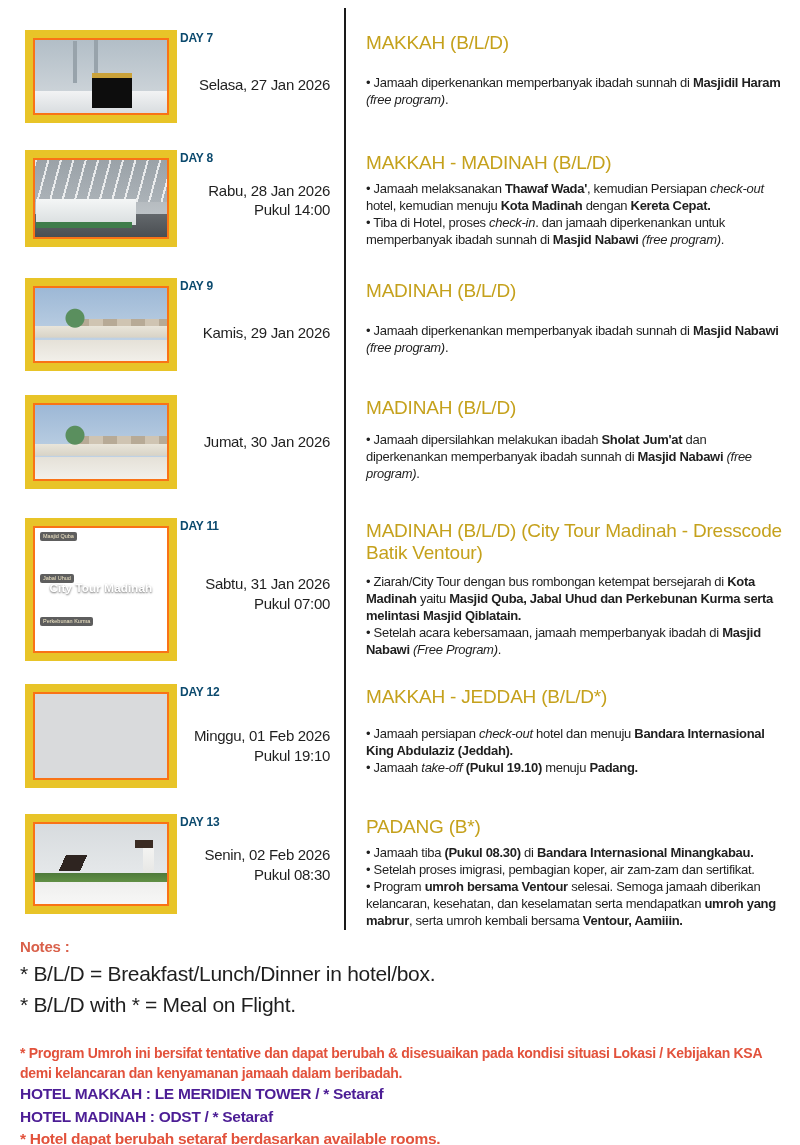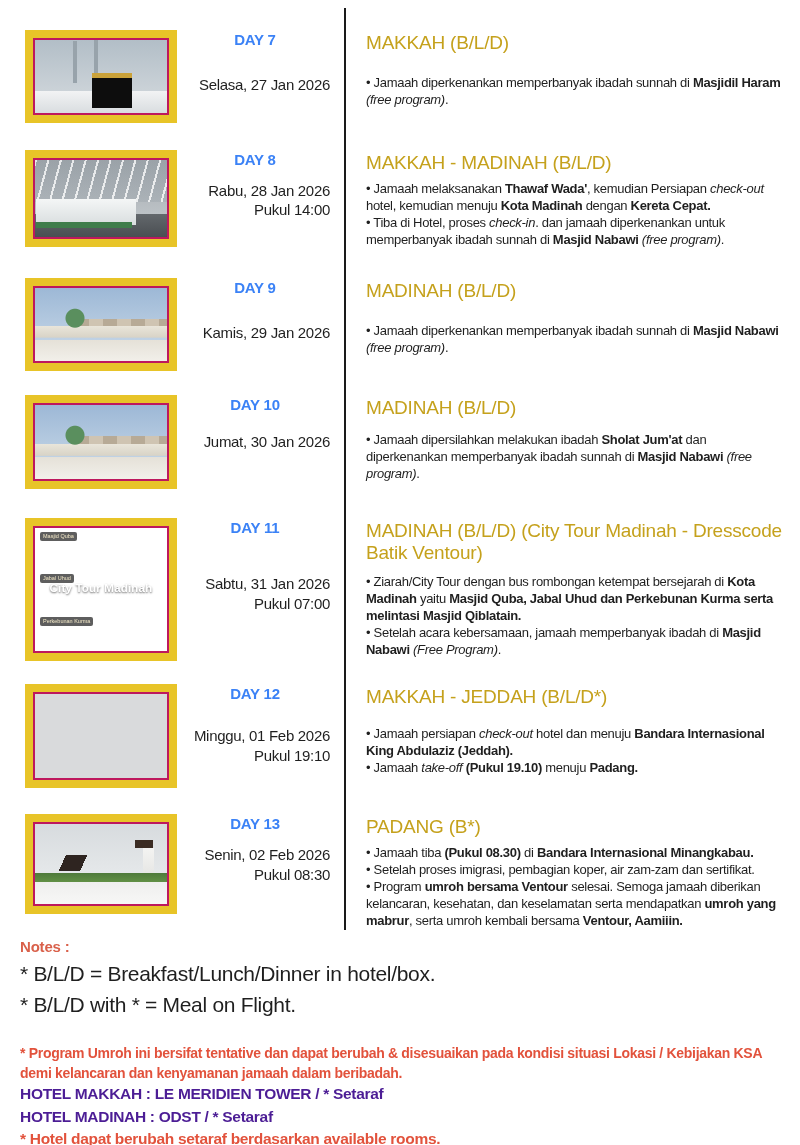--- a/index.html
+++ b/index.html
@@ -11,32 +11,32 @@
   .itinerary{position:relative;padding-top:30px;}
   .v-divider{position:absolute;left:344px;top:8px;width:2px;height:922px;background:#1a1a1a;}
   .day-row{display:grid;grid-template-columns:180px 166px auto;}
   .day-row.r1{margin-bottom:27px;}
   .day-row.r2{margin-bottom:30px;}
   .day-row.r3{margin-bottom:24px;}
   .day-row.r4{margin-bottom:29px;}
   .day-row.r5{margin-bottom:23px;}
   .day-row.r6{margin-bottom:26px;}
   .image-cell{grid-column:1;grid-row:1/3;padding-left:25px;}
-  .day-label{grid-column:2;grid-row:1;text-align:center;padding-right:16px;
-    font-weight:bold;font-size:15px;letter-spacing:-.2px;color:#3b82f6;line-height:1.1;padding-top:2px;}
+  .day-label{grid-column:2;grid-row:1;text-align:left;padding-right:16px;
+    font-weight:bold;font-size:12px;letter-spacing:-.2px;color:#0c4a6e;line-height:1.1;padding-top:2px;}
   .date-cell{grid-column:2;grid-row:2;text-align:right;padding-right:16px;
     font-size:15px;letter-spacing:-.3px;line-height:1.3;padding-top:7px;}
   .title-cell{grid-column:3;grid-row:1;padding-left:20px;padding-right:18px;
     font-weight:normal;font-size:19px;letter-spacing:-.2px;color:#C5A11C;line-height:1.15;padding-top:2px;}
   .bullets-cell{grid-column:3;grid-row:2;padding-left:20px;padding-right:18px;
     font-size:13px;letter-spacing:-.3px;line-height:1.3;padding-top:7px;}
   .bullet b{font-weight:bold;}
   .bullet i{font-style:italic;}
   
-  .photo-frame{width:132px;border:8px solid #E8C428;background:#be185d;padding:2px;}
+  .photo-frame{width:132px;border:8px solid #E8C428;background:#f97316;padding:2px;}
   .photo{position:relative;width:132px;background:#ccc;overflow:hidden;}
   .photo-caption{display:none;}
   .photo-chip{display:none;}
   
   .kaaba-masjidil-haram-photo{height:73px;
     background-color:#c2ccd3;background-repeat:no-repeat;
     background-image:
       linear-gradient(#caa23a,#caa23a),
       linear-gradient(#0d0d0d,#0d0d0d),
       linear-gradient(#98a3ab,#98a3ab),
@@ -199,21 +199,20 @@
       <div class="image-cell">
         <div class="photo-frame">
           <div class="photo masjid-nabawi-photo-2">
             
             
             
             
           </div>
         </div>
       </div>
-      <div class="day-label">DAY 10</div>
       <div class="date-cell">
           <div>Jumat, 30 Jan 2026</div>
         </div>
       <div class="title-cell">MADINAH (B/L/D)</div>
       <div class="bullets-cell">
           <div class="bullet">• <span>Jamaah dipersilahkan melakukan ibadah </span><b>Sholat Jum'at</b><span> dan diperkenankan memperbanyak ibadah sunnah di </span><b>Masjid Nabawi</b><span> </span><i>(free program)</i><span>.</span></div>
         </div>
     </div>
 
     <div class="day-row r5">

